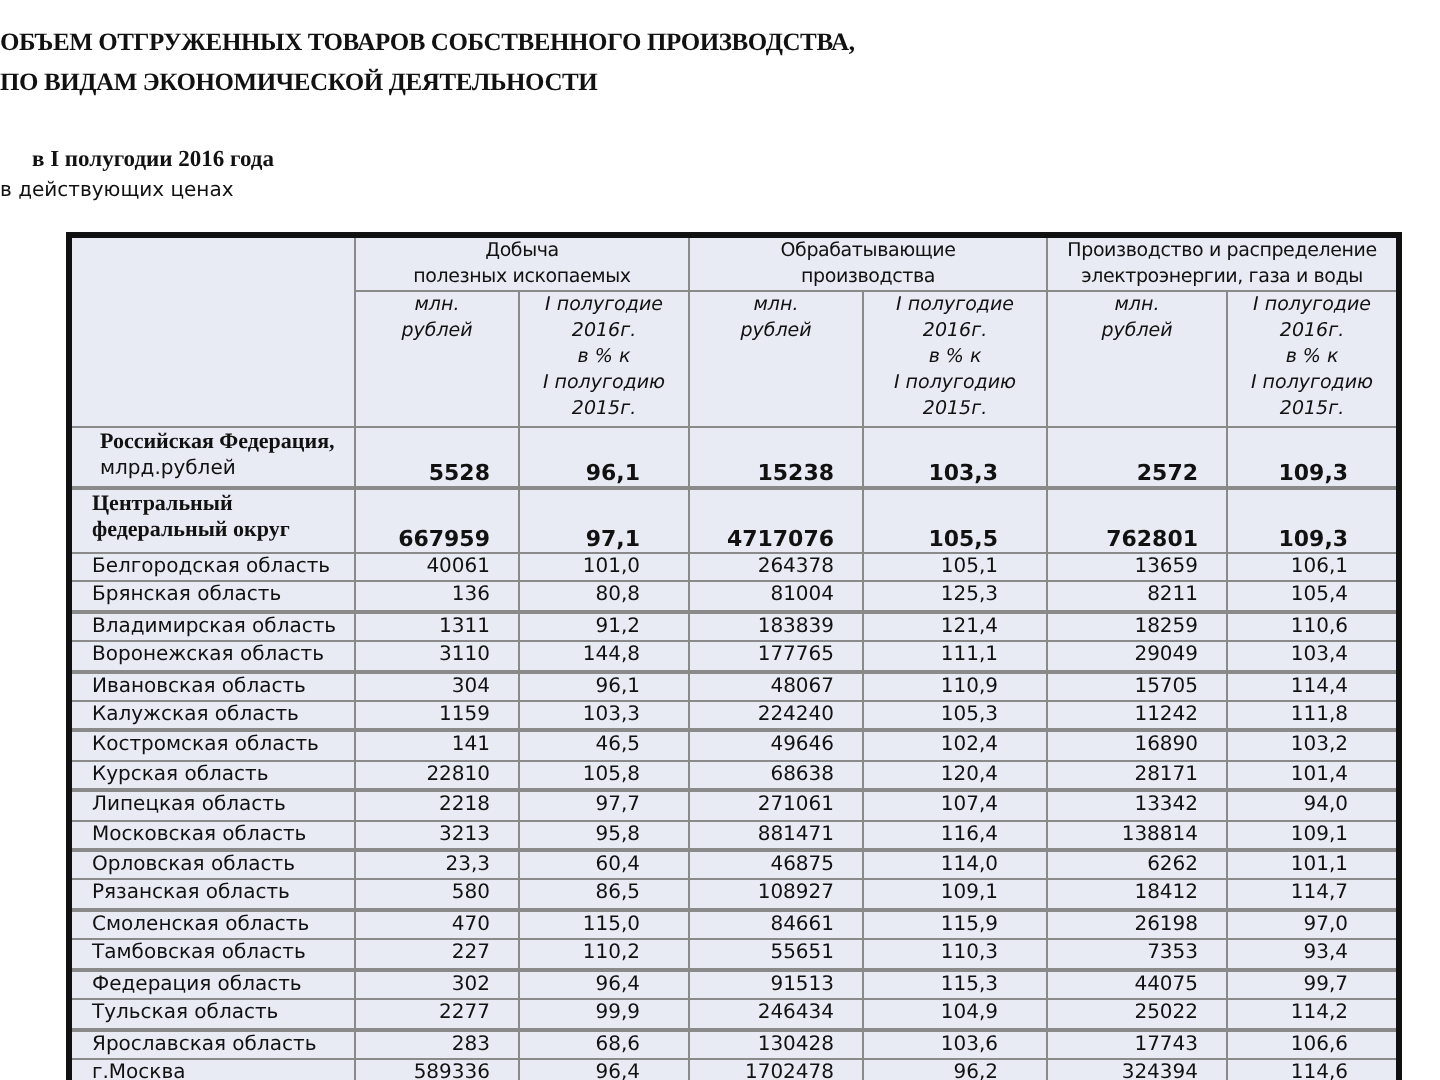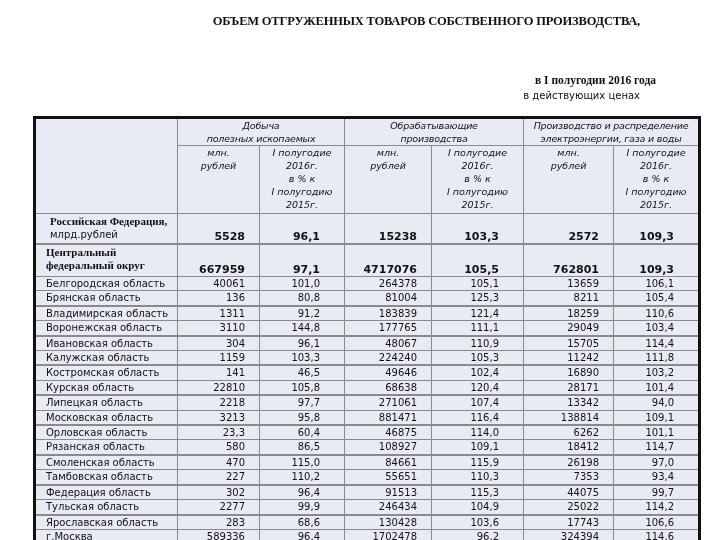--- a/index.html
+++ b/index.html
@@ -1,30 +1,30 @@
 <!DOCTYPE html>
 <html><head>
 <meta charset="utf-8">
 <style>
   html, body { margin: 0; padding: 0; background: #ffffff; }
   body { width: 720px; height: 540px; position: relative; overflow: hidden;
          font-family: "Liberation Serif", serif; color: #111; }
-  .title { position: absolute; left: 0; width: 640px; text-align: right; }
+  .title { position: absolute; left: 0; width: 640px; text-align: left; }
   .t1 { top: 11px; font-size: 12.5px; font-weight: bold; line-height: 20px; letter-spacing: -0.2px; }
   .t2 { top: 72px; font-size: 11.5px; font-weight: bold; line-height: 16px; margin-left: 16px; }
   .t3 { top: 88px; font-size: 11.5px; line-height: 16px; font-family: "DejaVu Sans", sans-serif; font-size: 10px; }
 
   table.grid { position: absolute; left: 33px; top: 116px; width: 665px;
                border-collapse: collapse; background: #e9ebf4;
                border: 3px solid #111; table-layout: fixed; }
   table.grid td { border: 1px solid #8a8a8a; padding: 0 4px; font-size: 10px;
                   line-height: 13.4px; height: 13.4px; white-space: nowrap;
                   font-family: "DejaVu Sans", sans-serif; }
   table.grid td.vdark { border-left: 1px solid #111; }
-  .hdr-group { font-style: italic; text-align: center; font-size: 9.5px !important;
+  .hdr-group { text-align: center; font-size: 9.5px !important;
                line-height: 13px !important; letter-spacing: -0.2px; margin-top: 44px; }
   .hdr-pct { font-style: italic; text-align: center; vertical-align: top;
              font-size: 9.5px !important; line-height: 13px !important; white-space: pre-line !important; }
   td.num { text-align: right; padding-right: 14px !important; }
   td.num2 { text-align: right; padding-right: 24px !important; }
   td.bold { font-weight: bold; font-family: Liberation Mono, monospace; font-size: 11px !important; }
   td.lbl { padding-left: 10px !important; }
   td.lblbold { font-weight: bold; font-family: "Liberation Serif", serif !important; font-size: 11px !important;
                white-space: pre-line !important; vertical-align: top; line-height: 13px !important; }
   tr.thick td { border-bottom: 2px solid #8a8a8a; }
@@ -32,20 +32,21 @@
   tr.cfo td { height: 30px; vertical-align: bottom; }
   tr.rf td.lblbold, tr.cfo td.lblbold { vertical-align: top; padding-top: 1px; }
   tr.cfo td.lblbold { padding-left: 10px; }
   .sublbl { font-weight: normal; font-family: "DejaVu Sans", sans-serif; font-size: 10px; }
 </style>
 </head>
 <body>
 
 <div class="title t1">
   <div>ОБЪЕМ ОТГРУЖЕННЫХ ТОВАРОВ СОБСТВЕННОГО ПРОИЗВОДСТВА,</div>
+  <div>ПО ВИДАМ ЭКОНОМИЧЕСКОЙ ДЕЯТЕЛЬНОСТИ</div>
 </div>
 <div class="title t2">в I полугодии 2016 года</div>
 <div class="title t3">в действующих ценах</div>
 
 <table class="grid">
   <colgroup>
     <col style="width:143px">
       <col style="width:82px">
       <col style="width:85px">
     <col style="width:87px">

